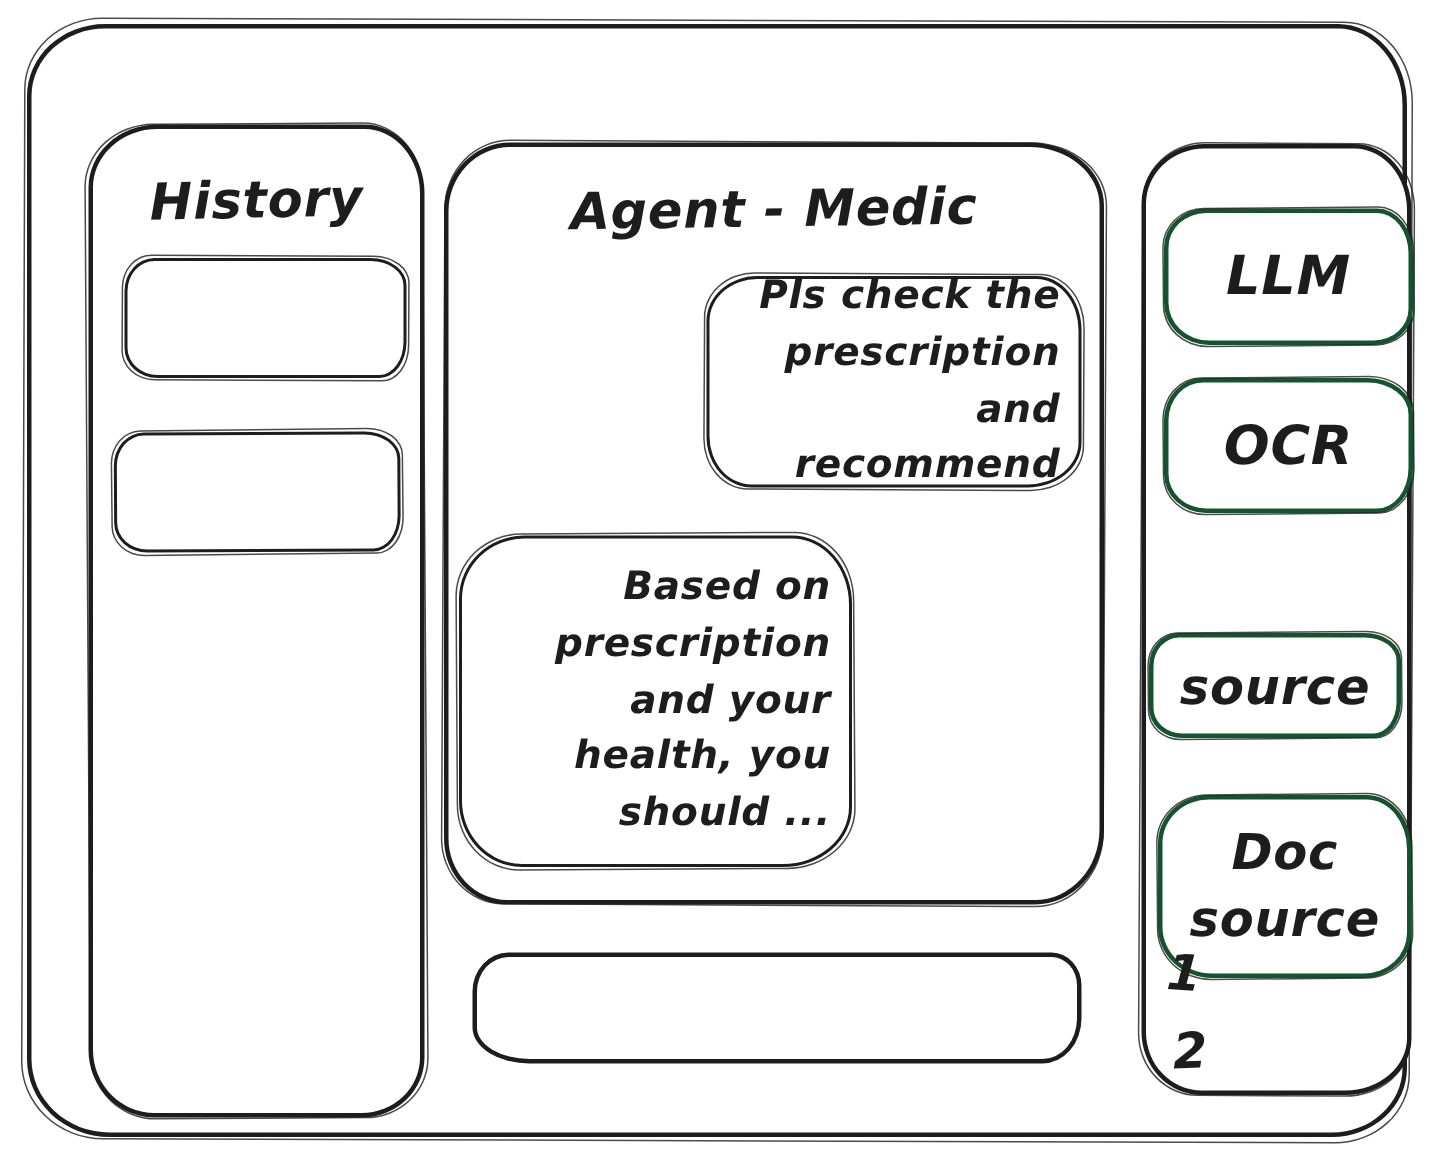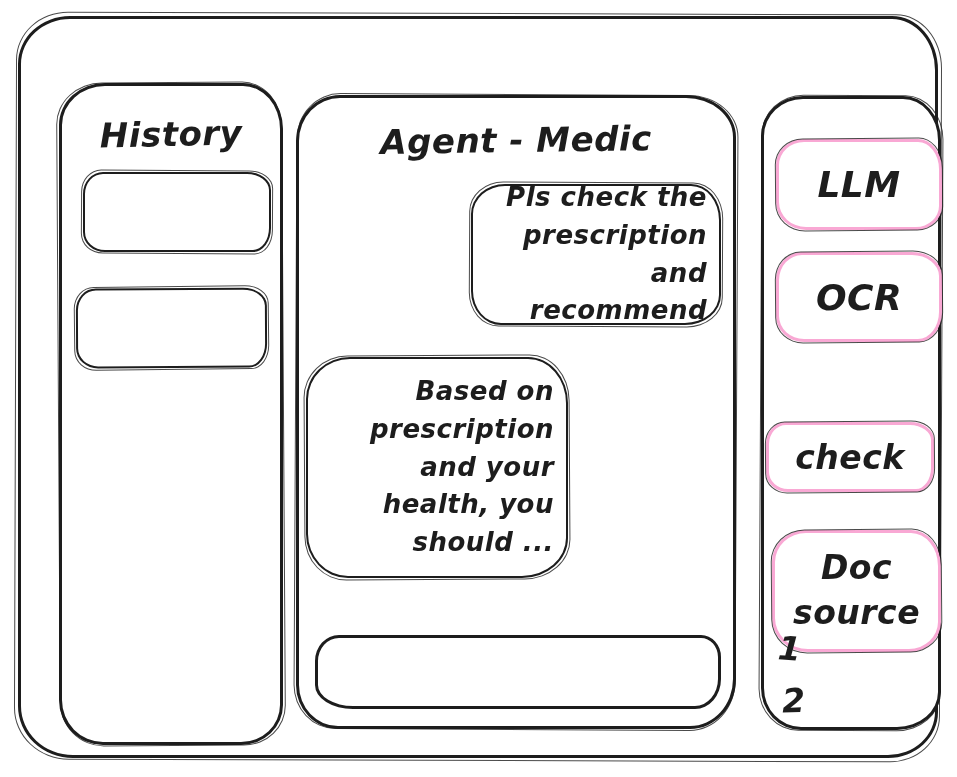--- a/index.html
+++ b/index.html
@@ -58,21 +58,21 @@
   .left-panel .panel-title { top: 28px; }
   .history-item {
     border-radius: 20px 24px 18px 22px / 22px 18px 24px 20px;
     border-width: 2.8px;
   }
   .history-item.one { left: 21px; top: 86px;  width: 188px; height: 80px; }
   .history-item.two { left: 14px; top: 202px; width: 191px; height: 80px; transform: rotate(-.3deg); }
 
   
   .center-panel {
-    left: 275px; top: 76px; width: 440px; height: 634px;
+    left: 275px; top: 76px; width: 440px; height: 508px;
     border-radius: 44px 50px 46px 42px / 46px 42px 50px 44px;
   }
   .center-panel .panel-title { top: 22px; font-size: 34px; transform: rotate(-.8deg); }
   .bubble {
     display: flex; align-items: center; justify-content: center;
     text-align: right;
     font-size: 26px;
     line-height: 1.45;
     padding: 8px 12px;
     border-width: 2.9px;
@@ -100,21 +100,21 @@
   
   .right-panel {
     left: 740px; top: 77px; width: 180px; height: 634px;
     border-radius: 42px 38px 44px 40px / 40px 44px 38px 42px;
   }
   .tool-btn {
     position: absolute;
     display: flex; align-items: center; justify-content: center;
     text-align: center;
     background: #fff;
-    border: 3px solid #f9a8d4;
+    border: 3px solid #14532d;
     cursor: pointer;
     font-size: 36px;
     font-style: italic;
   }
   .tool-btn::before {
     content: "";
     position: absolute; inset: -4px;
     border: 1.6px solid rgba(29,29,29,.8);
     border-radius: inherit;
     transform: rotate(-.5deg);
@@ -151,20 +151,20 @@
     <div class="sk hand bubble user">Pls check the prescription and recommend</div>
 
     <div class="sk alt hand bubble agent">Based on prescription and your health, you should ...</div>
 
     <input class="chat-input" type="text" placeholder="" style="">
   </main>
 
   <aside class="sk right-panel">
     <button class="hand tool-btn btn-llm">LLM</button>
     <button class="hand tool-btn btn-ocr">OCR</button>
-    <button class="hand tool-btn btn-params">check</button>
+    <button class="hand tool-btn btn-params">source</button>
     <button class="hand tool-btn btn-doc">Doc source</button>
 
     <div class="hand doc-num num-1">1</div>
     <div class="hand doc-num num-2">2</div>
   </aside>
 
 </div>
 
 </body></html>

